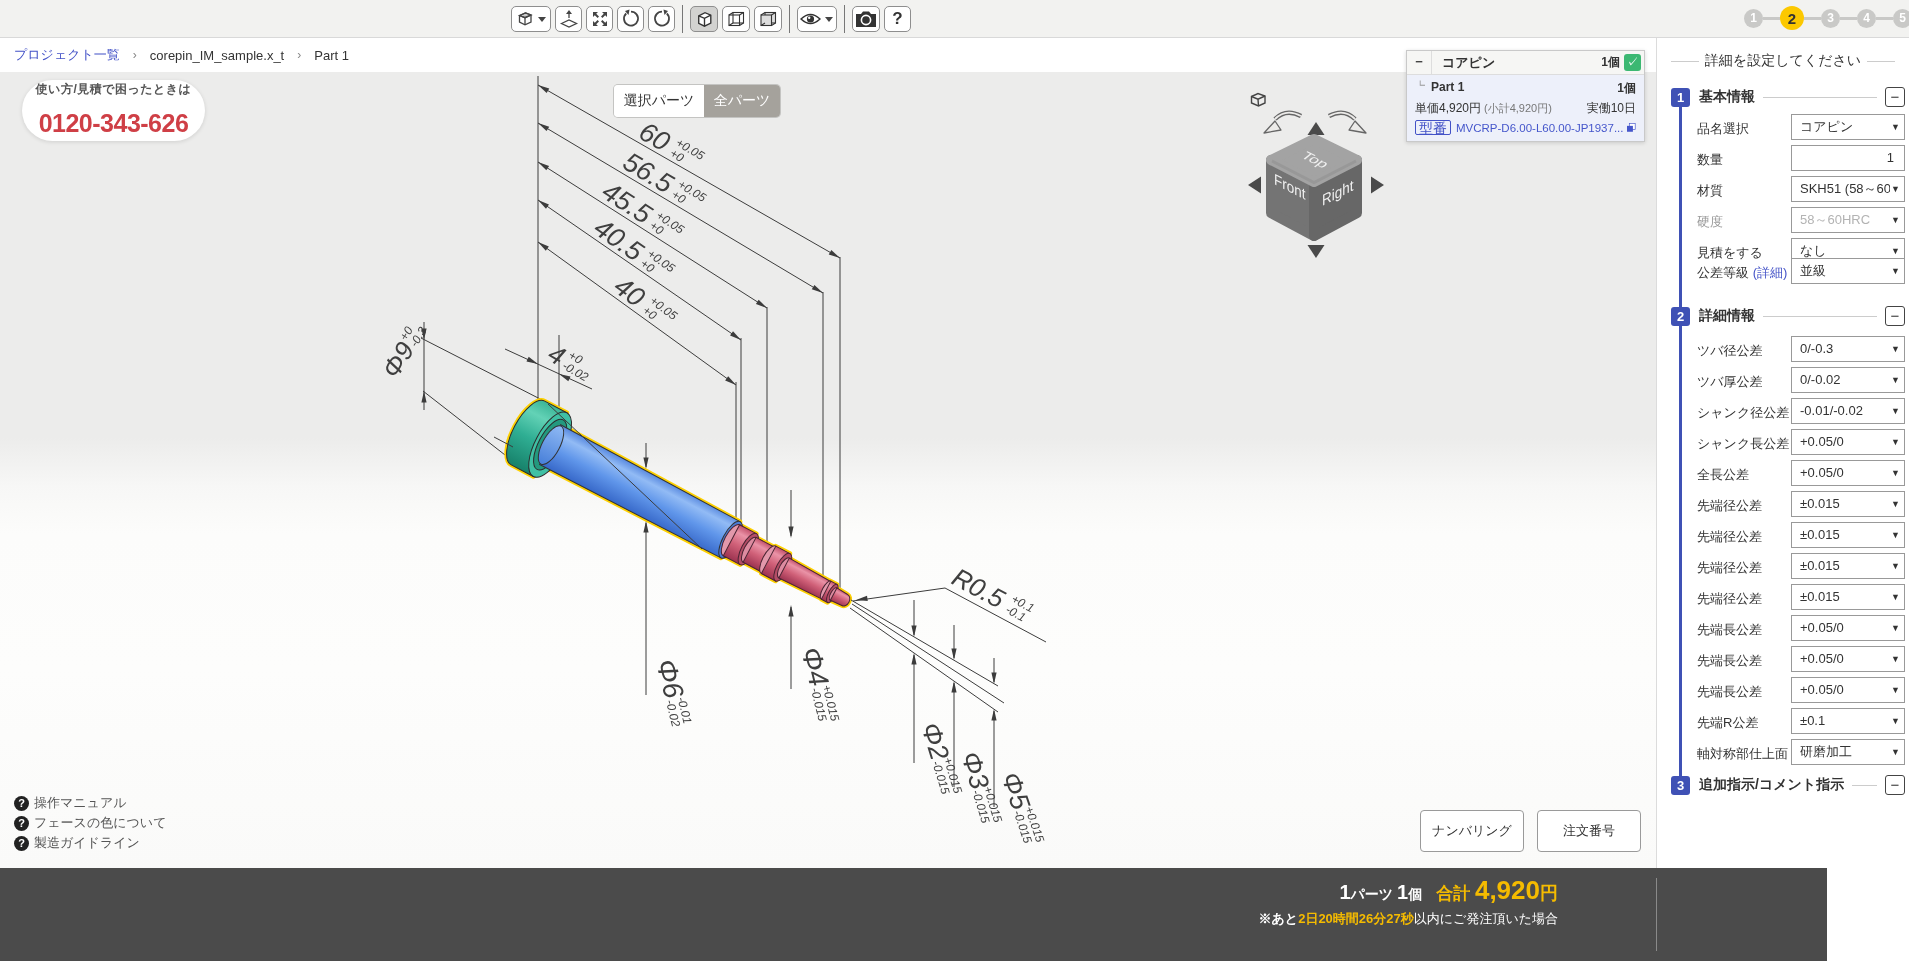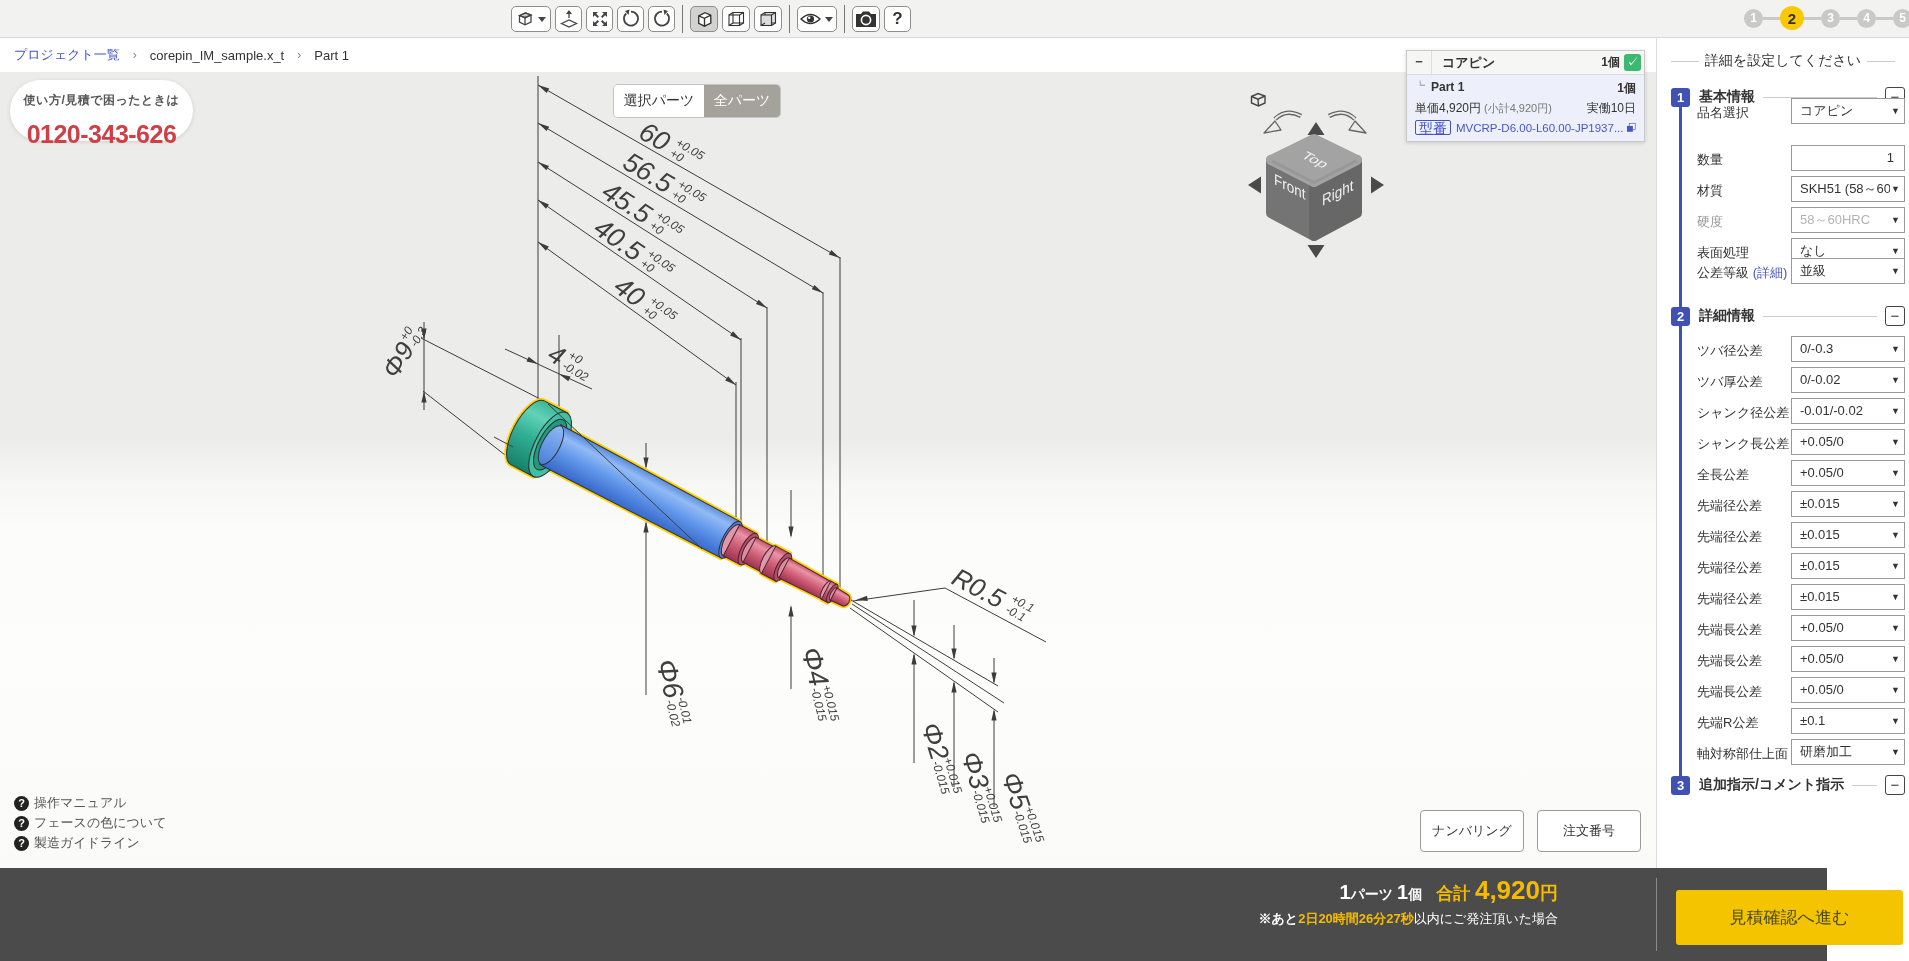--- a/index.html
+++ b/index.html
@@ -11,21 +11,21 @@
 .tbtn.act{background:#d2d2d0}
 .tsep{width:1px;height:28px;background:#777;margin:0 7px 0 3px}
 .steps{position:absolute;top:6px;right:-3px;display:flex;align-items:center}
 .stc{width:19px;height:19px;border-radius:50%;background:#c9c9c7;color:#fff;font-size:12px;font-weight:bold;display:flex;align-items:center;justify-content:center}
 .stc.on{width:24px;height:24px;background:#fcc800;color:#333;font-size:15px}
 .stl{width:17px;height:3px;background:#c9c9c7}
 .bcrow{position:absolute;top:38px;left:0;width:1656px;height:34px;background:#fff;font-size:13px;color:#333;display:flex;align-items:center;padding-left:14px}
 .bcrow a{color:#4352c7;text-decoration:none}
 .bcrow .sep{color:#888;margin:0 13px;font-size:12px}
 .canvas{position:absolute;top:72px;left:0;width:1656px;height:796px;background:linear-gradient(180deg,#ececeb 0%,#ececeb 46%,#f7f7f6 52%,#fcfcfb 58%,#fdfdfc 75%,#fafaf9 100%)}
-.phone{position:absolute;left:10px;top:8px;width:183px;height:61px;background:#fff;border-radius:31px;box-shadow:0 1px 4px rgba(0,0,0,.12);text-align:center;padding-top:12px}
+.phone{position:absolute;left:22px;top:8px;width:183px;height:61px;background:#fff;border-radius:31px;box-shadow:0 1px 4px rgba(0,0,0,.12);text-align:center;padding-top:1px}
 .phone .t1{font-size:12px;color:#555;font-weight:bold;letter-spacing:.5px}
 .phone .t2{font-size:25px;color:#cf3f46;font-weight:bold;letter-spacing:-.5px;margin-top:11px}
 .toggle{position:absolute;left:614px;top:13px;height:32px;display:flex;border-radius:4px;overflow:hidden;box-shadow:0 0 0 1px #c4c4c2}
 .toggle .l{width:90px;background:#fff;color:#333;font-size:14px;display:flex;align-items:center;justify-content:center}
 .toggle .r{width:76px;background:#a5a29c;color:#fff;font-size:14px;display:flex;align-items:center;justify-content:center}
 .links{position:absolute;left:14px;top:723px;font-size:13px;color:#555}
 .links div{margin-bottom:4px;display:flex;align-items:center;height:16px}
 .links .q{width:15px;height:15px;border-radius:50%;background:#222;color:#fff;font-size:11px;font-weight:bold;display:inline-flex;align-items:center;justify-content:center;margin-right:5px}
 .cbtn{position:absolute;top:738px;width:104px;height:42px;background:#fff;border:1px solid #9a9a9a;border-radius:4px;font-size:13px;color:#333;display:flex;align-items:center;justify-content:center}
 .ppanel{position:absolute;left:1406px;top:-22px;width:239px;background:#fff;border:1px solid #c9c9c9;box-shadow:0 1px 4px rgba(0,0,0,.15)}
@@ -415,38 +415,38 @@
     <div><span class="q">?</span>フェースの色について</div>
     <div><span class="q">?</span>製造ガイドライン</div>
   </div>
   <div class="cbtn" style="left:1420px">ナンバリング</div>
   <div class="cbtn" style="left:1537px">注文番号</div>
 </div>
 <div class="sidebar" id="sidebar">
   <div class="sbttl">詳細を設定してください</div>
   <div class="vline"></div>
   <div class="sec" style="top:50px"><span class="num">1</span>基本情報<span class="dash"></span><span class="mbox">−</span></div>
-  <div class="frow" style="top:60px">
+  <div class="frow" style="top:76px">
       <span class="flab">品名選択</span>
       <span class="fsel">コアピン<span class="car">▼</span></span>
     </div>
   <div class="frow" style="top:107px">
       <span class="flab">数量</span>
       <span class="fsel inp">1</span>
     </div>
   <div class="frow" style="top:138px">
       <span class="flab">材質</span>
       <span class="fsel">SKH51 (58～60H<span class="car">▼</span></span>
     </div>
   <div class="frow" style="top:169px">
       <span class="flab" style="color:#999">硬度</span>
       <span class="fsel gray">58～60HRC<span class="car">▼</span></span>
     </div>
   <div class="frow" style="top:200px">
-      <span class="flab">表面処理</span>
+      <span class="flab">見積をする</span>
       <span class="fsel">なし<span class="car">▼</span></span>
     </div>
   <div class="frow" style="top:220px">
       <span class="flab">公差等級 <span style="color:#4352c7">(詳細)</span></span>
       <span class="fsel">並級<span class="car">▼</span></span>
     </div>
   <div class="sec" style="top:269px"><span class="num">2</span>詳細情報<span class="dash"></span><span class="mbox">−</span></div>
   <div class="frow" style="top:298px">
       <span class="flab">ツバ径公差</span>
       <span class="fsel">0/-0.3<span class="car">▼</span></span>
@@ -504,14 +504,13 @@
       <span class="fsel">研磨加工<span class="car">▼</span></span>
     </div>
   <div class="sec" style="top:738px"><span class="num">3</span>追加指示/コメント指示<span class="dash"></span><span class="mbox">−</span></div>
 </div>
 <div class="bottombar">
   <div class="bbsep"></div>
   <div class="bbtxt">
     <div style="height:34px"><span style="font-size:20px;font-weight:bold">1</span><span style="font-size:14px;font-weight:bold">パーツ </span><span style="font-size:20px;font-weight:bold">1</span><span style="font-size:14px;font-weight:bold">個</span><span class="yl" style="font-size:17px;font-weight:bold;margin-left:14px">合計 </span><span class="yl" style="font-size:26px;font-weight:bold">4,920</span><span class="yl" style="font-size:18px;font-weight:bold">円</span></div>
     <div><span style="font-size:13px;font-weight:bold">※あと</span><span class="yl" style="font-size:13px;font-weight:bold">2日20時間26分27秒</span><span style="font-size:13px;font-weight:normal">以内にご発注頂いた場合</span></div>
   </div>
-  <div class="ybtn">見積確認へ進む</div>
 </div>
 
 </body></html>

